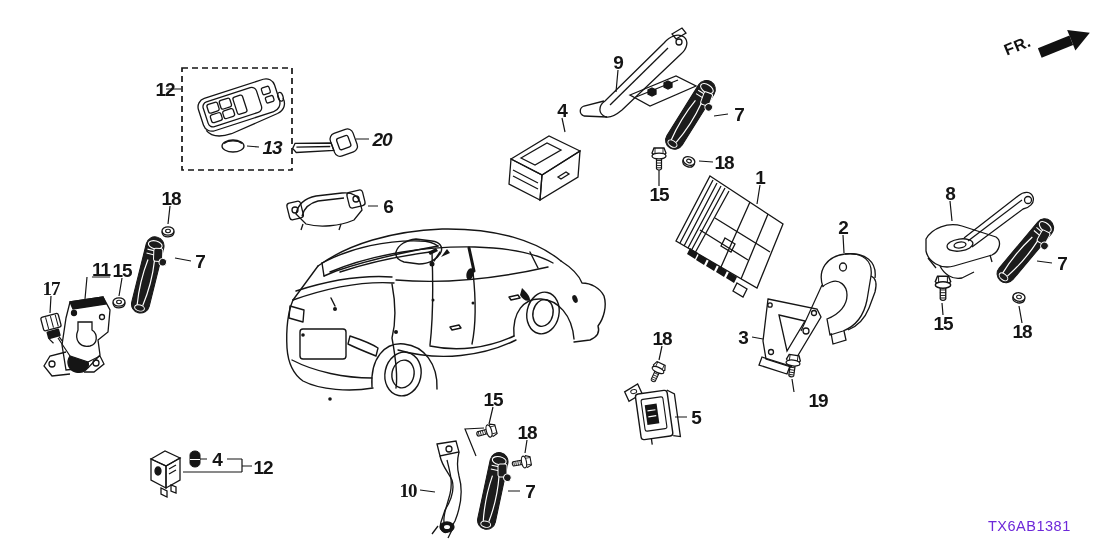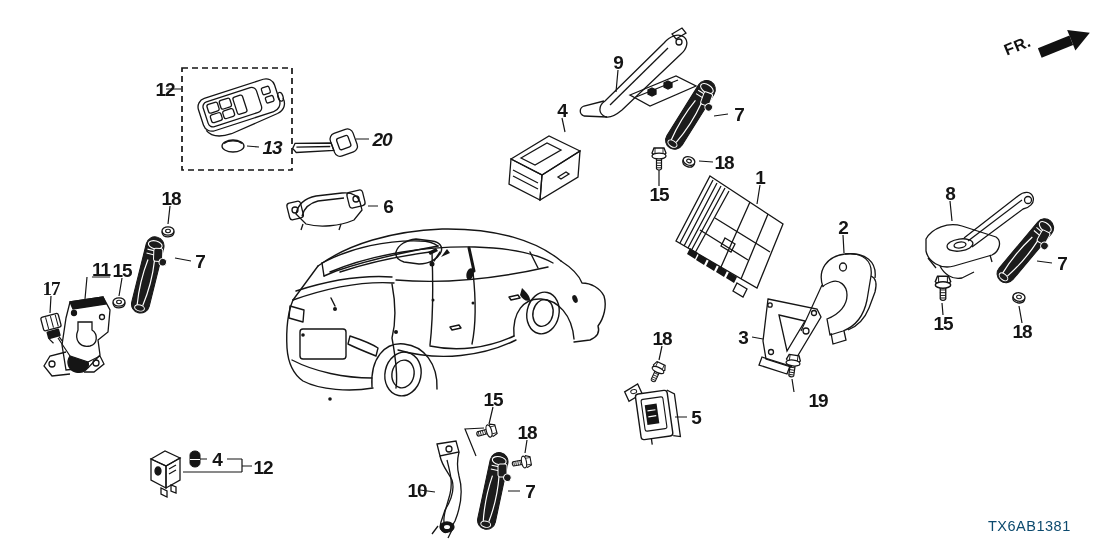--- a/index.html
+++ b/index.html
@@ -25,21 +25,21 @@
     left:1004px; top:38px;
     font:800 16px/1 "Liberation Sans", sans-serif;
     color:#111111;
     transform:rotate(-22deg);
     letter-spacing:0.5px;
   }
   .figure-code {
     position:absolute;
     left:988px; top:518px;
     font:400 14.5px/1.2 "Liberation Sans", sans-serif;
-    color:#0c4a6e;
+    color:#6d28d9;
     letter-spacing:0.5px;
   }
 </style>
 </head>
 <body>
 
 <div id="stage">
 
   <svg id="lineart" viewBox="0 0 1108 554" xmlns="http://www.w3.org/2000/svg">
     <defs>
@@ -335,21 +335,21 @@
       <span class="callout" style="left: 743px; top: 337px;">3</span>
       <span class="callout" style="left: 818px; top: 400px;">19</span>
       <span class="callout" style="left: 662px; top: 338px;">18</span>
       <span class="callout" style="left: 696px; top: 417px;">5</span>
       <span class="callout" style="left: 950px; top: 193px;">8</span>
       <span class="callout" style="left: 1062px; top: 263px;">7</span>
       <span class="callout" style="left: 943px; top: 323px;">15</span>
       <span class="callout" style="left: 1022px; top: 331px;">18</span>
       <span class="callout" style="left: 217px; top: 459px;">4</span>
       <span class="callout" style="left: 263px; top: 467px;">12</span>
-      <span class="callout" style="left: 417px; top: 490px;">10</span>
+      <span class="callout" style="left: 408px; top: 490px; font-family: Liberation Serif, serif;">10</span>
       <span class="callout" style="left: 493px; top: 399px;">15</span>
       <span class="callout" style="left: 527px; top: 432px;">18</span>
       <span class="callout" style="left: 530px; top: 491px;">7</span>
     </div>
 
   <div class="fr-label">FR.</div>
 
   <div class="figure-code">TX6AB1381</div>
 </div>
 

